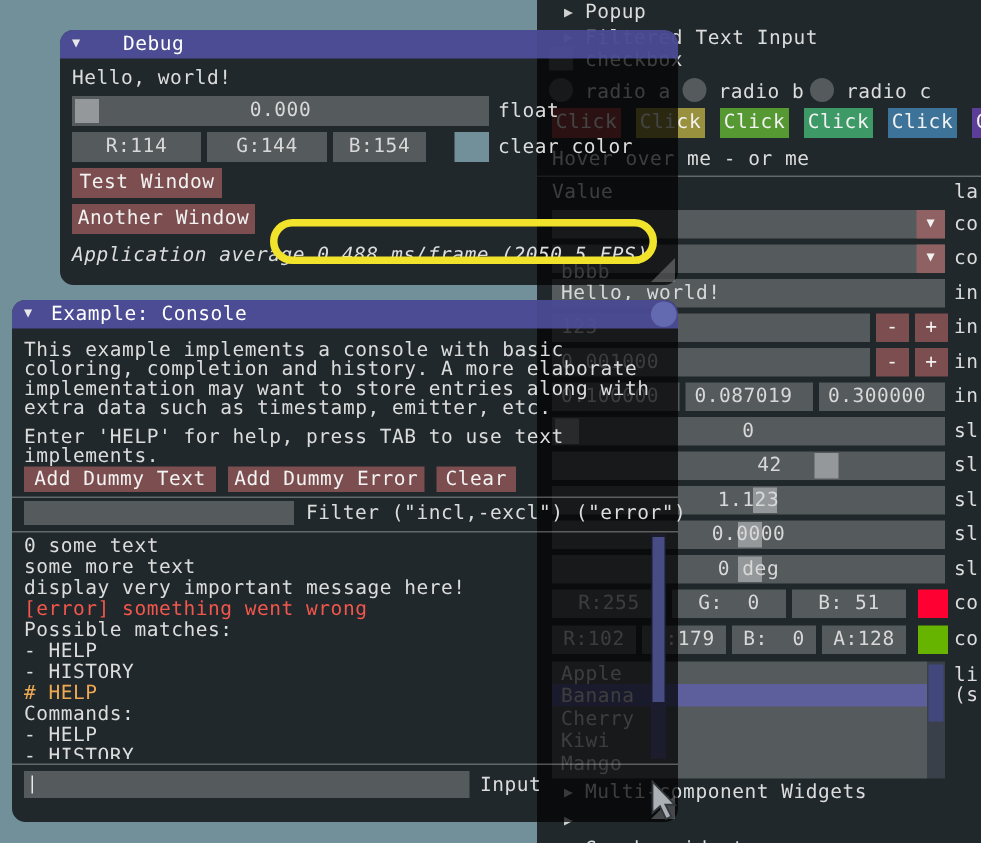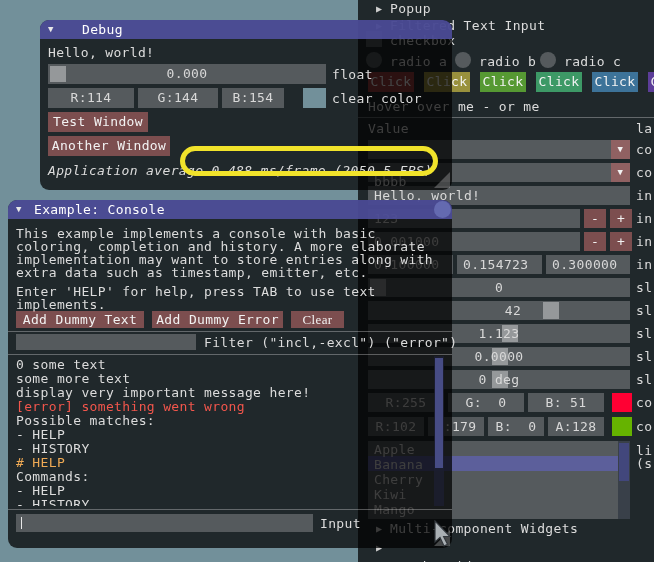--- a/index.html
+++ b/index.html
@@ -90,21 +90,21 @@
 
     <div class="frame" style="left:10px; top:240px; width:212px; height:19px;"></div>
     <span class="lval" style="left:16px; top:240px;">0.001000</span>
     <div class="btn" style="left:226px; top:240px; width:22px; height:19px; line-height:19px;">-</div>
     <div class="btn" style="left:252px; top:240px; width:22px; height:19px; line-height:19px;">+</div>
     <span class="t" style="left:278px; top:243px;">in</span>
 
     <div class="frame" style="left:10px; top:263px; width:85px; height:19px;"></div>
     <span class="lval" style="left:16px; top:263px;">0.100000</span>
     <div class="frame" style="left:99px; top:263px; width:85px; height:19px;"></div>
-    <span class="lval" style="left:105px; top:263px;">0.154723</span>
+    <span class="lval" style="left:105px; top:263px;">0.087019</span>
     <div class="frame" style="left:188px; top:263px; width:84px; height:19px;"></div>
     <span class="lval" style="left:194px; top:263px;">0.300000</span>
     <span class="t" style="left:278px; top:266px;">in</span>
 
     <div class="frame" style="left:10px; top:286px; width:262px; height:19px;"></div>
     <div class="grab" style="left:12px; top:287px; width:16px; height:17px;"></div>
     <span class="fval" style="left:10px; top:286px; width:262px;">0</span>
     <span class="t" style="left:278px; top:289px;">sl</span>
 
     <div class="frame" style="left:10px; top:309px; width:262px; height:19px;"></div>
@@ -204,21 +204,21 @@
 
     <span class="t" style="left:8px; top:27px;">This example implements a console with basic</span>
     <span class="t" style="left:8px; top:40px;">coloring, completion and history. A more elaborate</span>
     <span class="t" style="left:8px; top:53px;">implementation may want to store entries along with</span>
     <span class="t" style="left:8px; top:66px;">extra data such as timestamp, emitter, etc.</span>
     <span class="t" style="left:8px; top:85px;">Enter 'HELP' for help, press TAB to use text</span>
     <span class="t" style="left:8px; top:98px;">implements.</span>
 
     <div class="btn" style="left:8px; top:111px; width:128px; height:17px; line-height:17px;">Add Dummy Text</div>
     <div class="btn" style="left:144px; top:111px; width:131px; height:17px; line-height:17px;">Add Dummy Error</div>
-    <div class="btn" style="left:283px; top:111px; width:53px; height:17px; line-height:17px;font-family:Liberation Serif, serif;">Clear</div>
+    <div class="btn" style="left:283px; top:111px; width:53px; height:17px; line-height:17px;">Clear</div>
 
     <div class="sep" style="left:0; top:131px; width:444px;"></div>
     <div class="frame" style="left:8px; top:134px; width:180px; height:16px;"></div>
     <span class="t" style="left:196px; top:136px;">Filter ("incl,-excl") ("error")</span>
     <div class="sep" style="left:0; top:154px; width:444px;"></div>
 
     <div style="position:absolute; left:8px; top:156px; width:418px; height:150px; overflow:hidden;">
       <span class="t" style="left:0; top:2px;">0 some text</span>
       <span class="t" style="left:0; top:30px;">display very important message here!</span>
       <span class="t" style="left:0; top:16px;">some more text</span>

